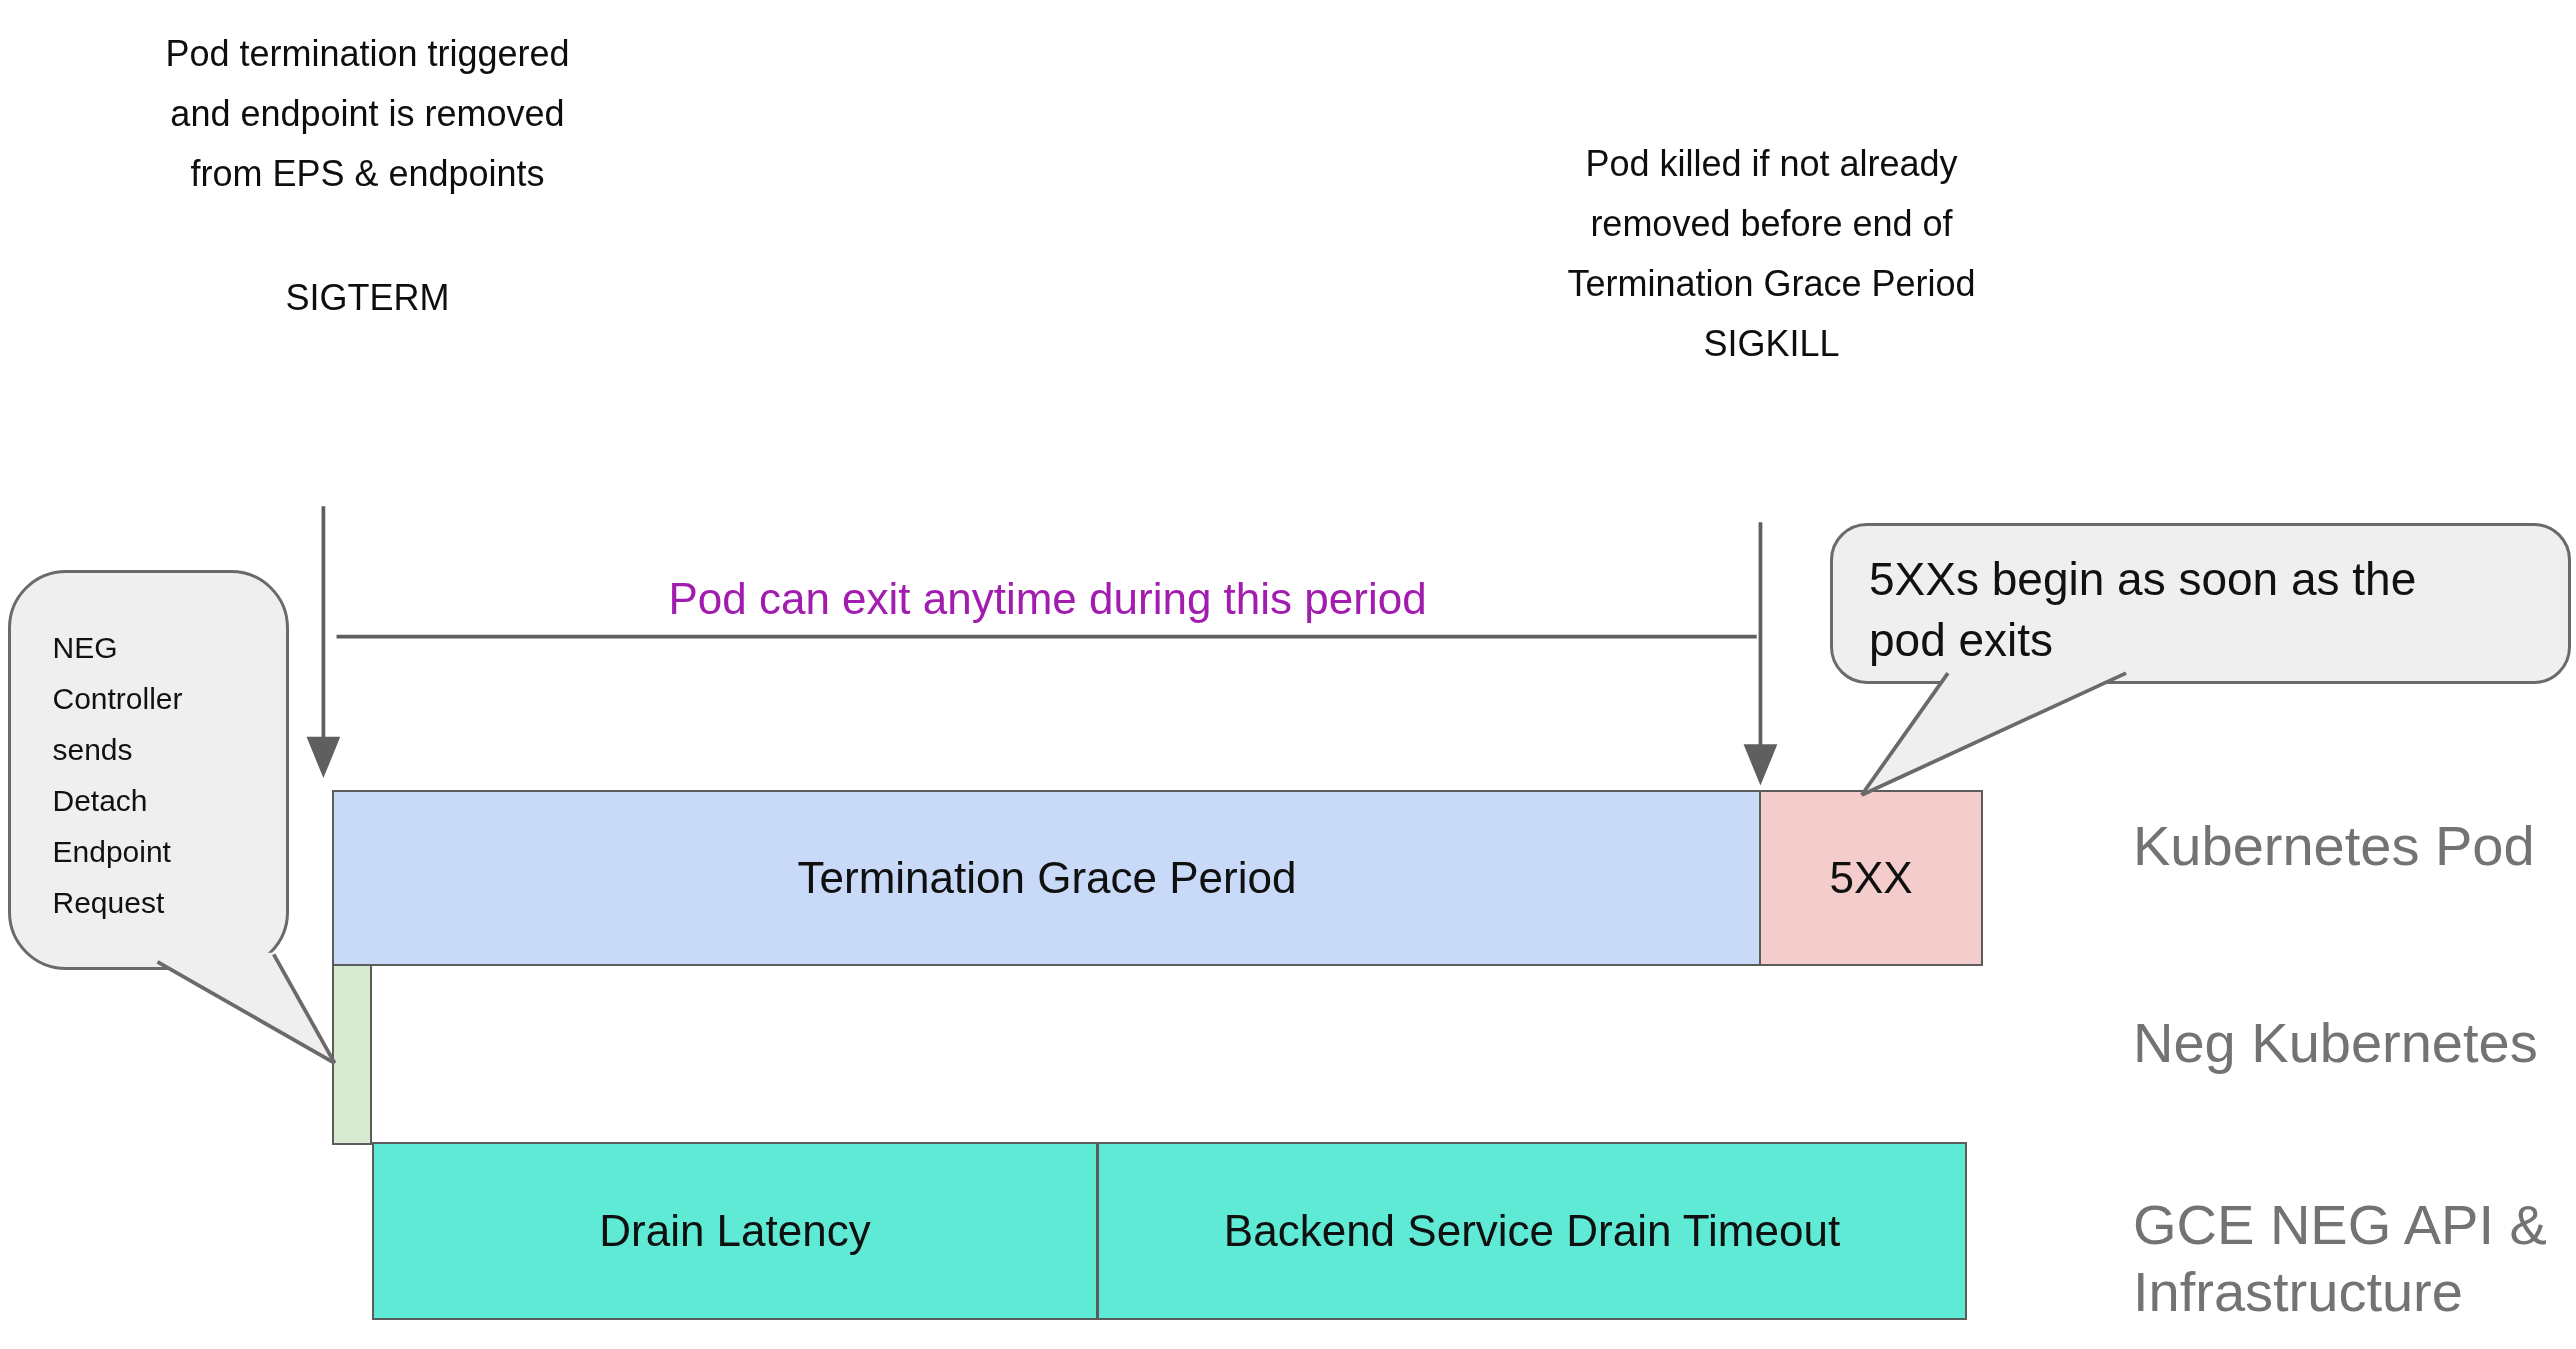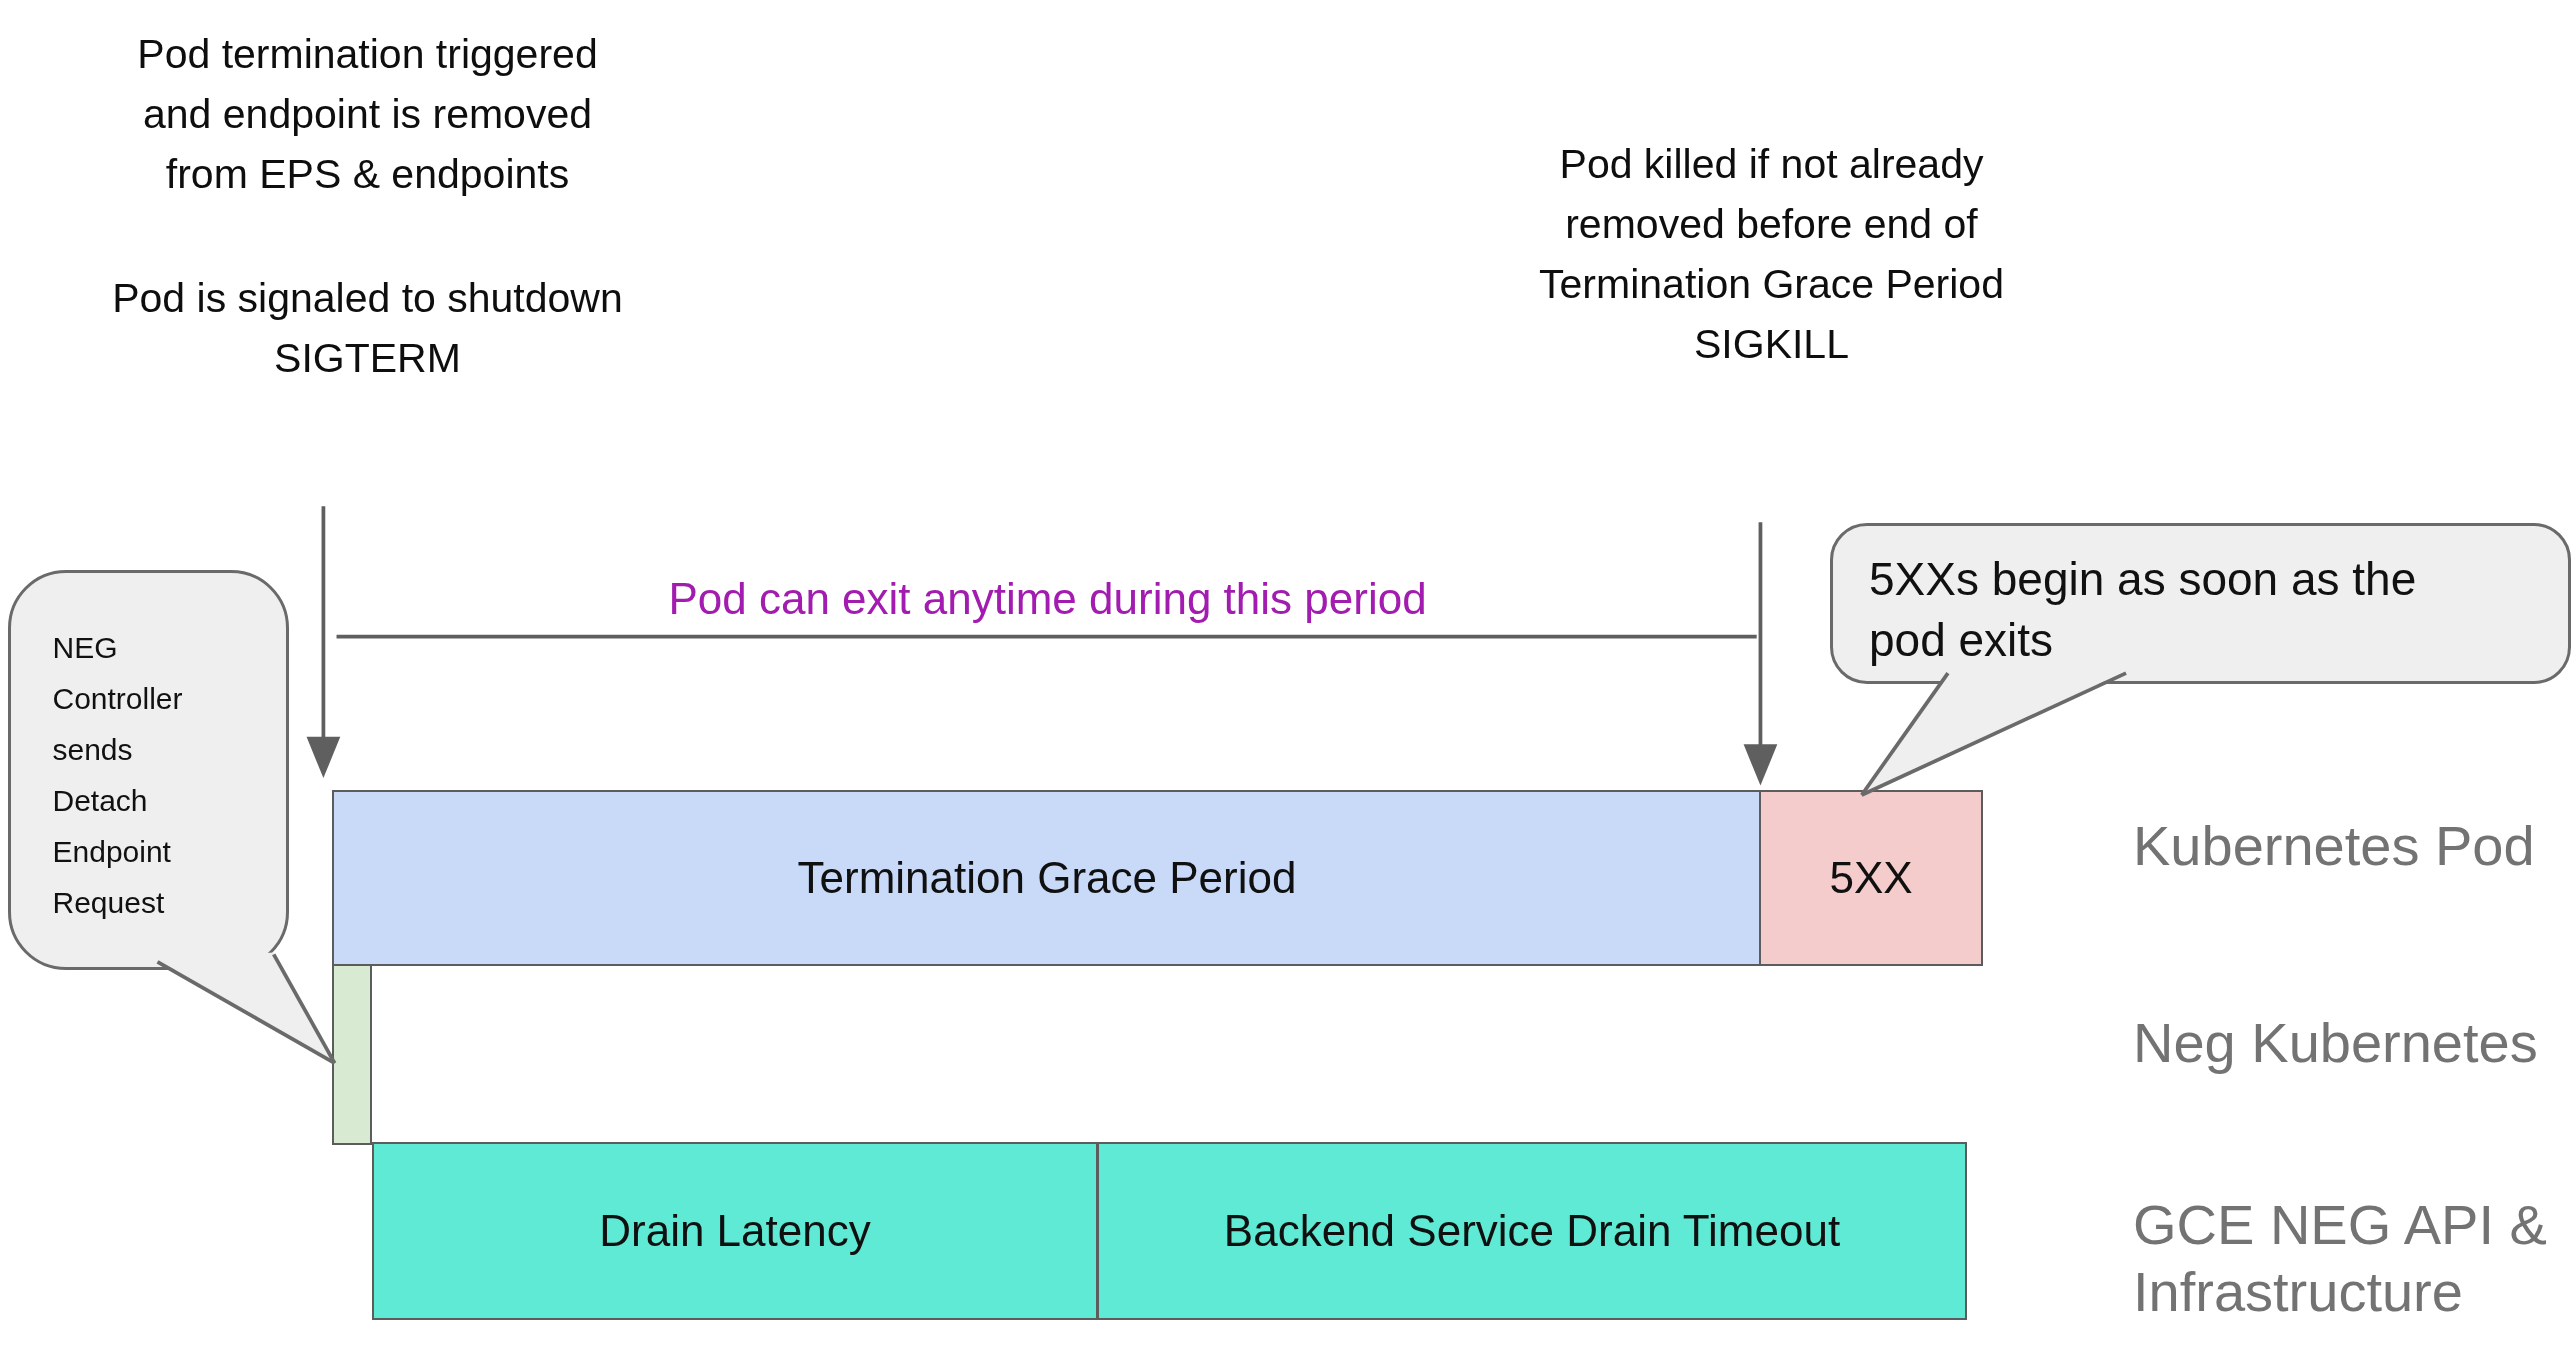--- a/index.html
+++ b/index.html
@@ -8,21 +8,21 @@
     width: 2576px;
     height: 1350px;
     background: #ffffff;
     overflow: hidden;
     font-family: "Liberation Sans", "DejaVu Sans", sans-serif;
     color: #111111;
   }
   .note {
     position: absolute;
     text-align: center;
-    font-size: 41px;
+    font-size: 36px;
     line-height: 60px;
     color: #0e0e0e;
   }
   .note div { white-space: nowrap; }
   .exit-label {
     position: absolute;
     left: 579px; top: 574px; width: 937px;
     text-align: center;
     font-size: 44px;
     color: #a21caf;
@@ -103,21 +103,20 @@
 <body>
 
 <div id="canvas">
 
   <div class="note" style="left:14px; top:24.4px; width:707px;">
     <div>Pod termination triggered</div>
     <div>and endpoint is removed</div>
     <div>from EPS &amp; endpoints</div>
   </div>
   <div class="note" style="left:14px; top:268px; width:707px;">
-    <div>Pod is signaled to shutdown</div>
     <div>SIGTERM</div>
   </div>
 
   <div class="note" style="left:1406px; top:134px; width:731px;">
     <div>Pod killed if not already</div>
     <div>removed before end of</div>
     <div>Termination Grace Period</div>
     <div>SIGKILL</div>
   </div>
 

